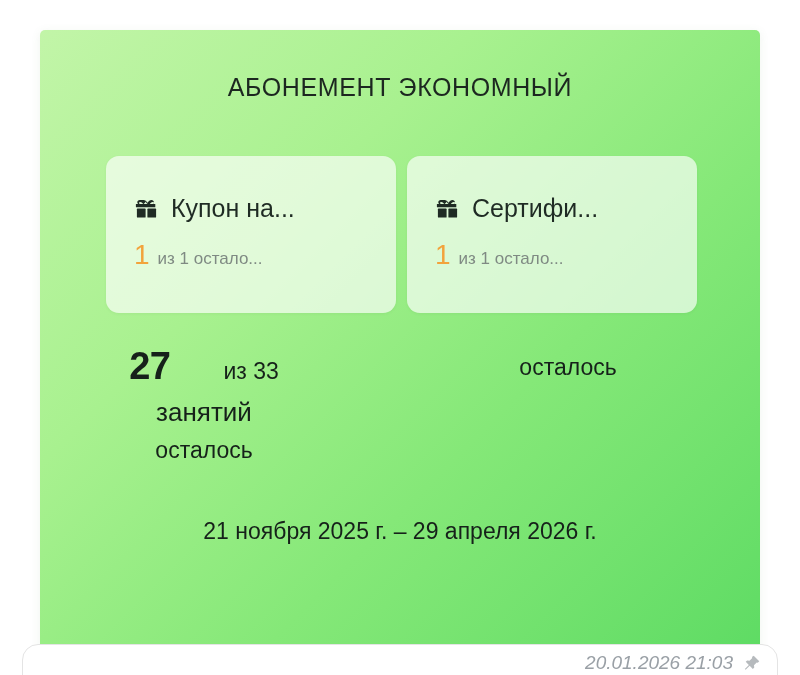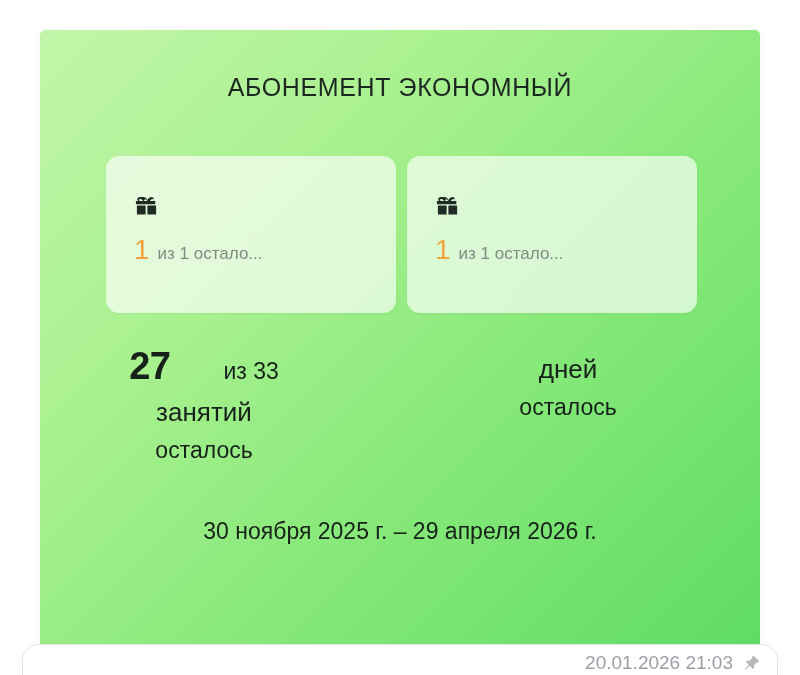--- a/index.html
+++ b/index.html
@@ -164,20 +164,21 @@
     border-radius: 16px;
     background: #ffffff;
   }
   #bubble-meta {
     position: absolute;
     right: 16px;
     top: 7px;
     display: flex;
     align-items: center;
     gap: 9px;
+    font-style: italic;
   }
   #message-time {
     font-size: 19px;
     color: #9aa0a6;
     white-space: nowrap;
   }
   .pin-icon {
     width: 19px;
     height: 19px;
     display: block;
@@ -194,34 +195,36 @@
 
     <div id="coupon-row">
 
       <div class="coupon-card">
         <div class="coupon-head">
           <svg class="gift-icon" viewBox="0 0 24 24" aria-hidden="true">
             <path d="M5.2 3.0c-1.4 0-2.4 1.0-2.4 2.2 0 .7.3 1.3.8 1.7H1.4v3.4h9.7V6.9H9.0c1.0-.6 1.9-1.6 2.1-2.4.2.8 1.1 1.8 2.1 2.4h-2.1v3.4h9.7V6.9h-2.2c.5-.4.8-1.0.8-1.7 0-1.2-1.0-2.2-2.4-2.2-1.6 0-3.0 1.4-4.0 2.8-1.0-1.4-2.4-2.8-4.0-2.8h-3.8zm.6 1.9c.9 0 2.1.9 2.9 2.0H5.8c-.7 0-1.2-.45-1.2-1.0s.5-1.0 1.2-1.0zm12.4 0c.7 0 1.2.45 1.2 1.0s-.5 1.0-1.2 1.0h-2.9c.8-1.1 2.0-2.0 2.9-2.0z" fill="#1f2b24"></path>
             <rect x="2.4" y="11.6" width="8.7" height="8.9" rx="0.6" fill="#1f2b24"></rect>
             <rect x="12.9" y="11.6" width="8.7" height="8.9" rx="0.6" fill="#1f2b24"></rect>
           </svg>
+          <span class="coupon-title">Купон на...</span>
         </div>
         <div class="coupon-sub">
           <span class="coupon-count">1</span>
           <span class="coupon-remaining">из 1 остало...</span>
         </div>
       </div>
 
       <div class="coupon-card">
         <div class="coupon-head">
           <svg class="gift-icon" viewBox="0 0 24 24" aria-hidden="true">
             <path d="M5.2 3.0c-1.4 0-2.4 1.0-2.4 2.2 0 .7.3 1.3.8 1.7H1.4v3.4h9.7V6.9H9.0c1.0-.6 1.9-1.6 2.1-2.4.2.8 1.1 1.8 2.1 2.4h-2.1v3.4h9.7V6.9h-2.2c.5-.4.8-1.0.8-1.7 0-1.2-1.0-2.2-2.4-2.2-1.6 0-3.0 1.4-4.0 2.8-1.0-1.4-2.4-2.8-4.0-2.8h-3.8zm.6 1.9c.9 0 2.1.9 2.9 2.0H5.8c-.7 0-1.2-.45-1.2-1.0s.5-1.0 1.2-1.0zm12.4 0c.7 0 1.2.45 1.2 1.0s-.5 1.0-1.2 1.0h-2.9c.8-1.1 2.0-2.0 2.9-2.0z" fill="#1f2b24"></path>
             <rect x="2.4" y="11.6" width="8.7" height="8.9" rx="0.6" fill="#1f2b24"></rect>
             <rect x="12.9" y="11.6" width="8.7" height="8.9" rx="0.6" fill="#1f2b24"></rect>
           </svg>
+          <span class="coupon-title">Сертифи...</span>
         </div>
         <div class="coupon-sub">
           <span class="coupon-count">1</span>
           <span class="coupon-remaining">из 1 остало...</span>
         </div>
       </div>
 
     </div>
 
     <div id="stats-row">
@@ -229,27 +232,26 @@
       <div class="stat-block">
         <div class="stat-top">
           <span class="stat-value">27</span>
           <span class="stat-of">из 33</span>
         </div>
         <div class="stat-unit">занятий</div>
         <div class="stat-left">осталось</div>
       </div>
 
       <div class="stat-block">
-        <div class="stat-unit">дней</div>
         <div class="stat-left">осталось</div>
       </div>
 
     </div>
 
-    <div id="date-range">30 ноября 2025 г. – 29 апреля 2026 г.</div>
+    <div id="date-range">21 ноября 2025 г. – 29 апреля 2026 г.</div>
 
   </div>
 
   <div id="next-bubble">
     <div id="bubble-meta">
       <span id="message-time">20.01.2026 21:03</span>
       <svg class="pin-icon" viewBox="0 0 24 24" aria-hidden="true">
         <path d="M14.8 2.2 21.8 9.2l-1.9 1.9-1.3-.5-3.5 3.5.4 3.0-1.8 1.8-4.0-4.0-5.1 5.1-1.0-1.0 5.1-5.1-4.0-4.0L6.5 8.1l3.0.4 3.5-3.5-.5-1.3 2.3-1.5z" fill="#b6babd"></path>
       </svg>
     </div>

